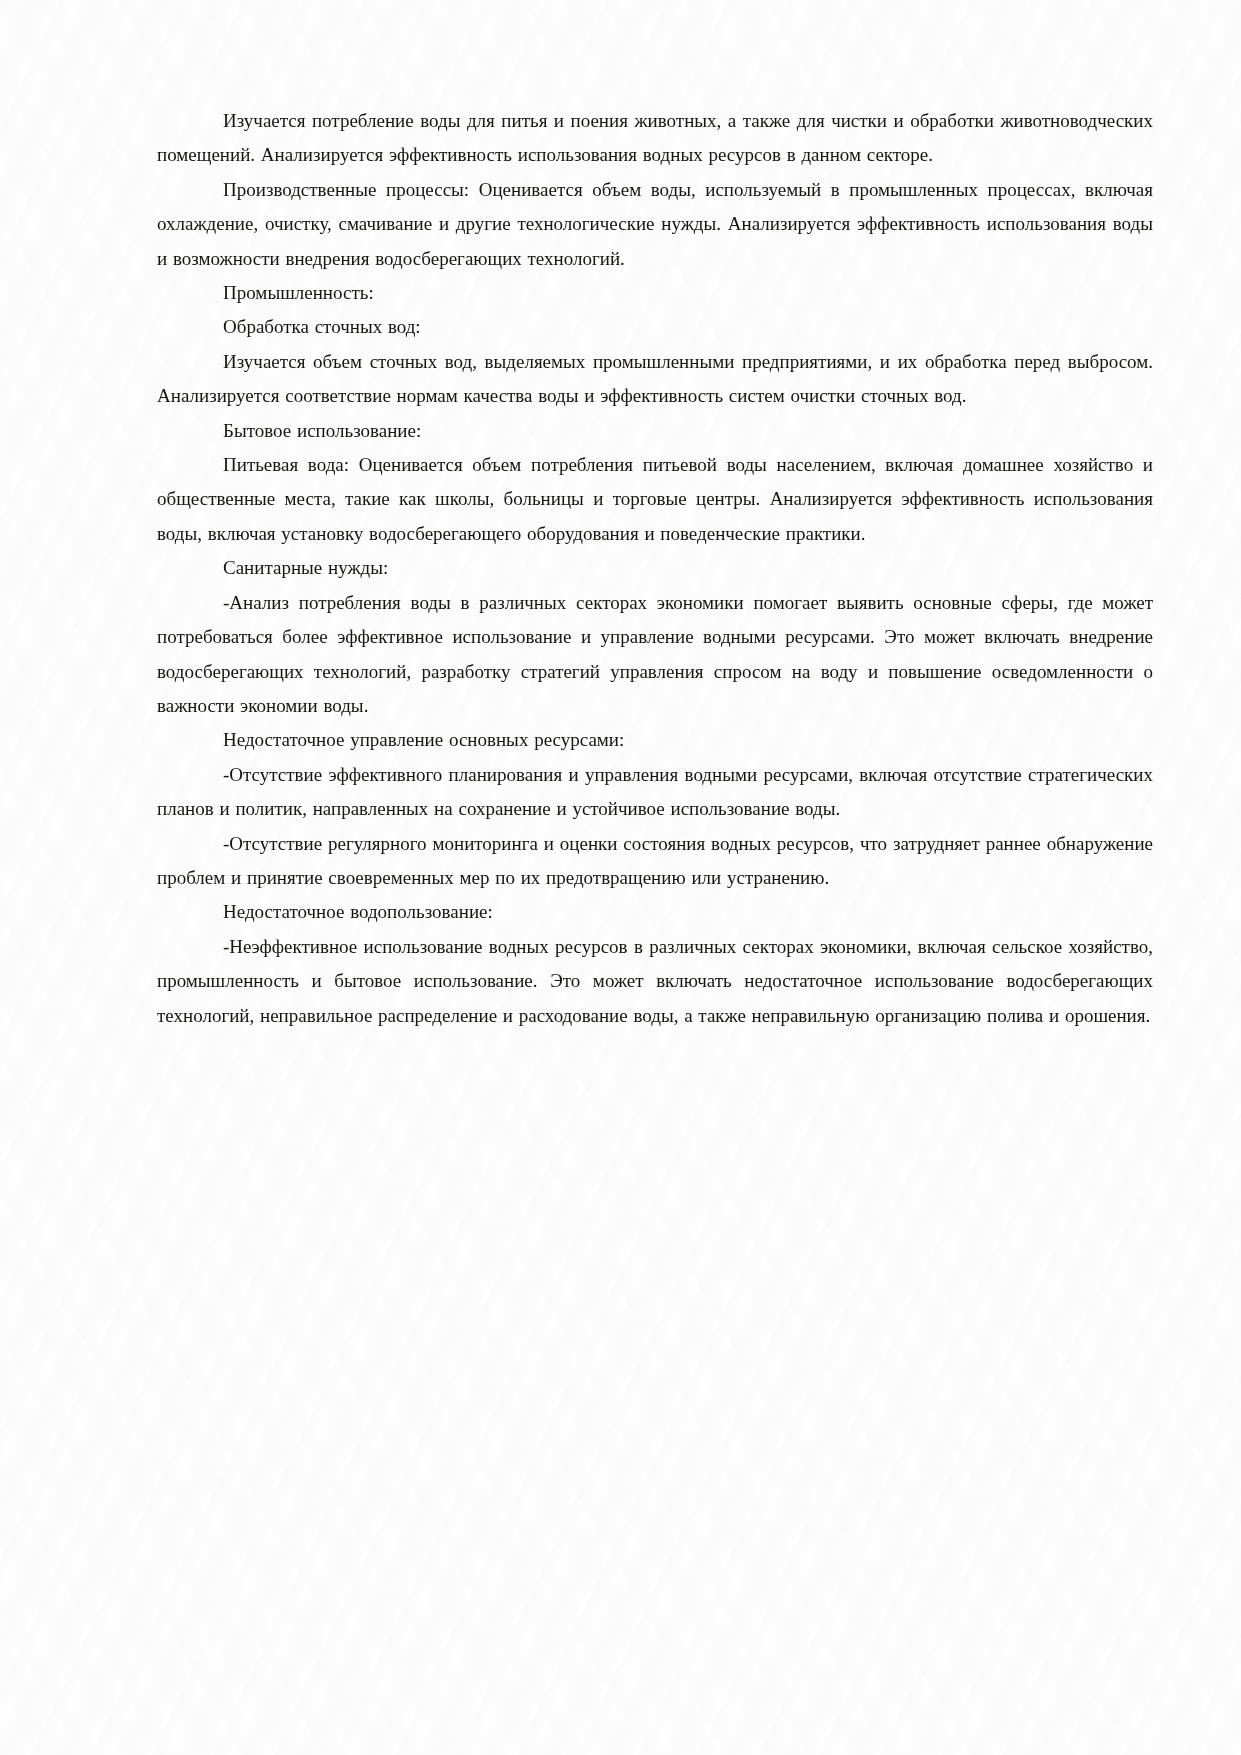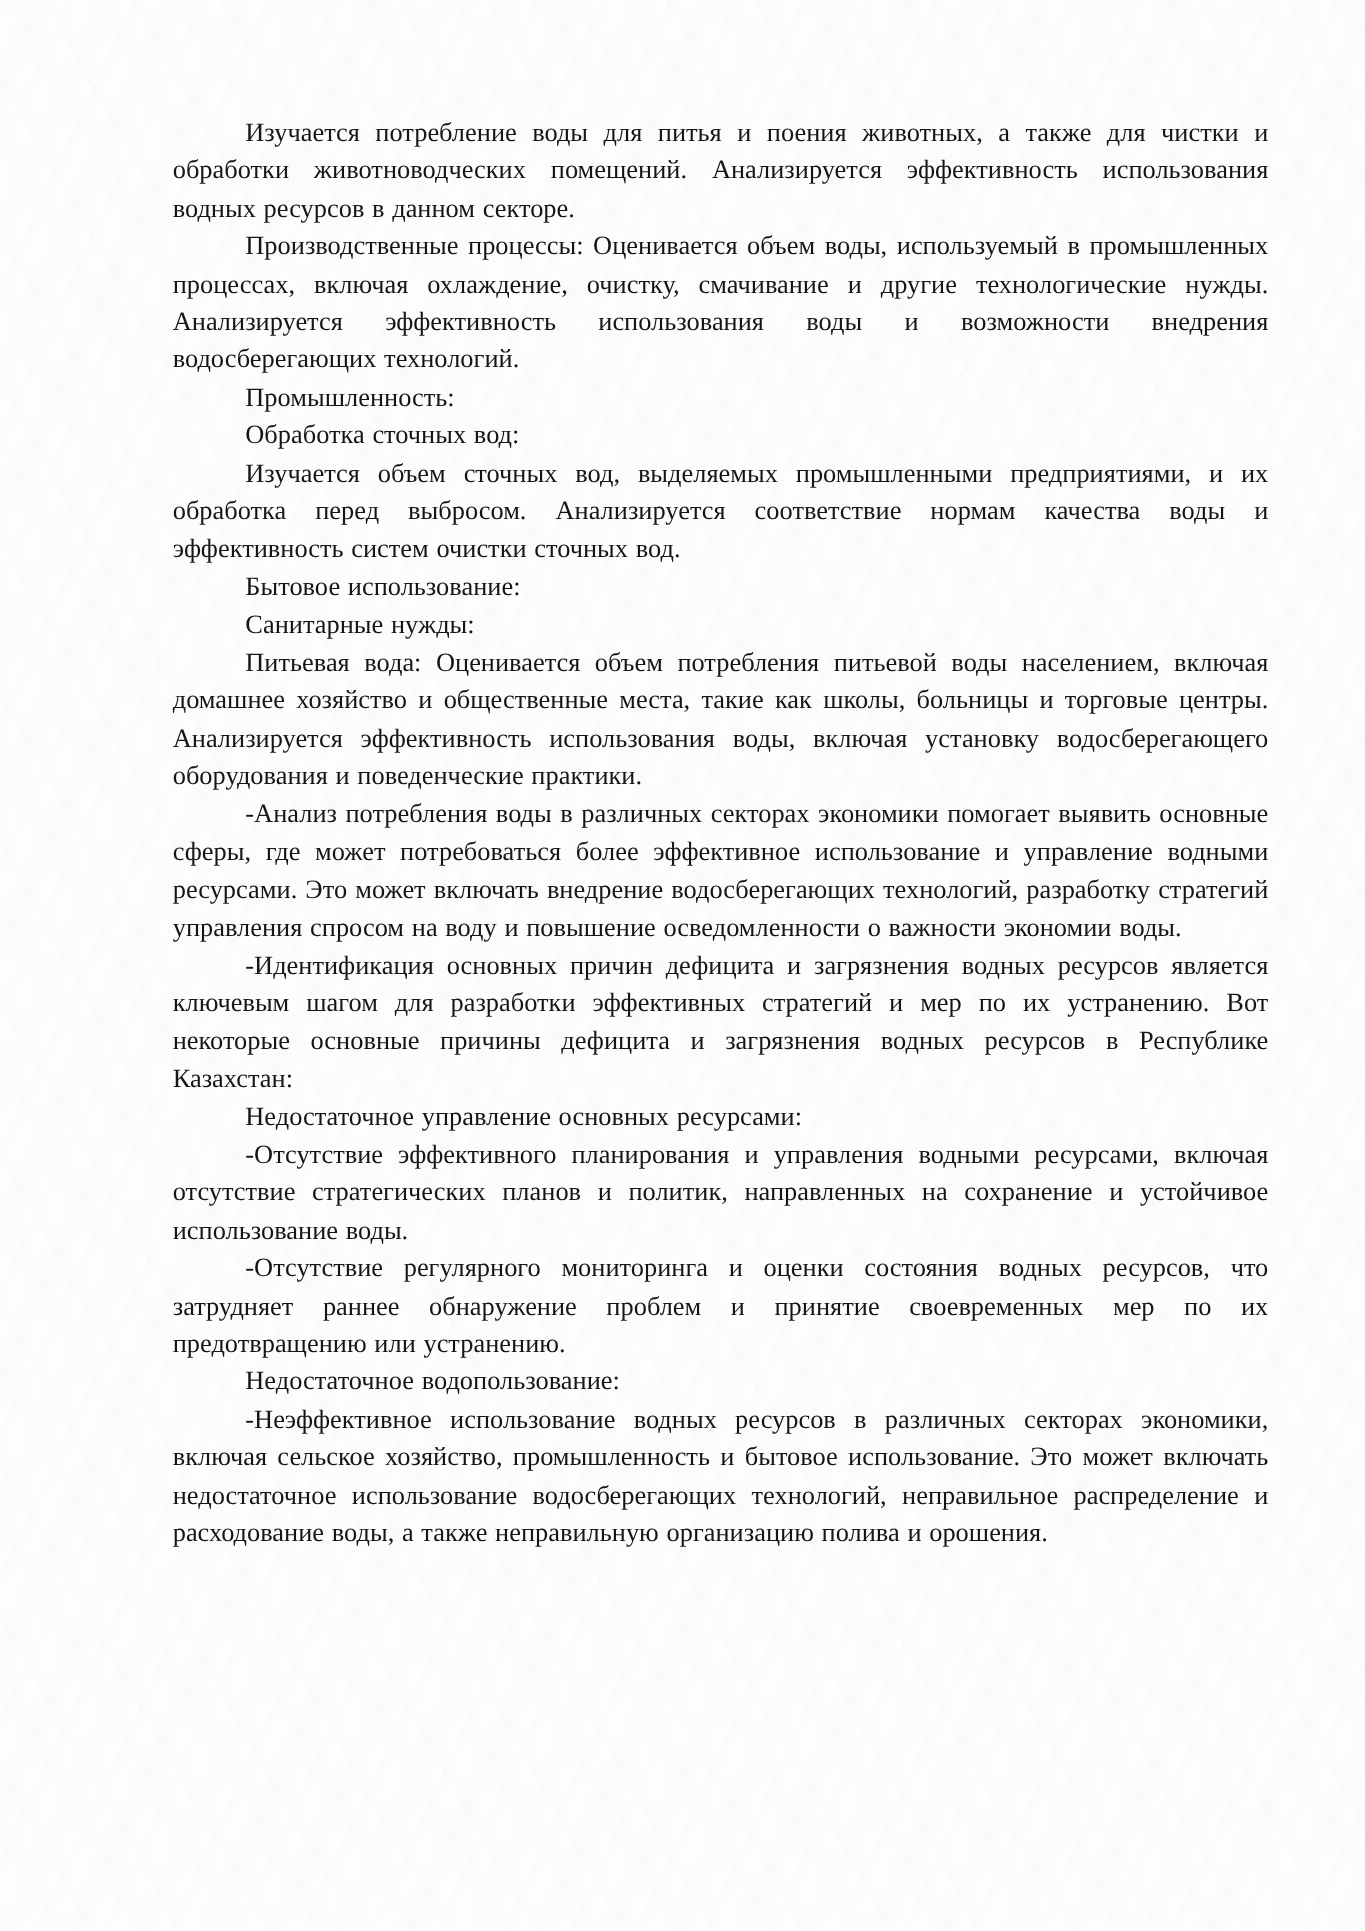--- a/index.html
+++ b/index.html
@@ -22,21 +22,21 @@
       repeating-linear-gradient(60deg,
         rgba(140,140,135,0.018) 0px,
         rgba(255,255,255,0) 22px,
         rgba(140,140,135,0.015) 48px,
         rgba(255,255,255,0) 70px),
       #fefefe;
     overflow: hidden;
   }
   .doc-body {
     font-family: "Liberation Serif", "DejaVu Serif", serif;
-    font-size: 24px;
+    font-size: 19px;
     line-height: 34.4px;
     color: #171512;
     text-align: justify;
     text-rendering: optimizeLegibility;
   }
   .doc-body p {
     margin: 0;
     padding: 0;
     text-indent: 66px;
     word-spacing: 1px;
@@ -46,23 +46,22 @@
 <body>
 
 <div class="page">
   <div class="doc-body">
     <p>Изучается потребление воды для питья и поения животных, а также для чистки и обработки животноводческих помещений. Анализируется эффективность использования водных ресурсов в данном секторе.</p>
     <p>Производственные процессы: Оценивается объем воды, используемый в промышленных процессах, включая охлаждение, очистку, смачивание и другие технологические нужды. Анализируется эффективность использования воды и возможности внедрения водосберегающих технологий.</p>
     <p>Промышленность:</p>
     <p>Обработка сточных вод:</p>
     <p>Изучается объем сточных вод, выделяемых промышленными предприятиями, и их обработка перед выбросом. Анализируется соответствие нормам качества воды и эффективность систем очистки сточных вод.</p>
     <p>Бытовое использование:</p>
+    <p>Питьевая вода: Оценивается объем потребления питьевой воды населением, включая домашнее хозяйство и общественные места, такие как школы, больницы и торговые центры. Анализируется эффективность использования воды, включая установку водосберегающего оборудования и поведенческие практики.</p>
     <p>Санитарные нужды:</p>
-    <p>Питьевая вода: Оценивается объем потребления питьевой воды населением, включая домашнее хозяйство и общественные места, такие как школы, больницы и торговые центры. Анализируется эффективность использования воды, включая установку водосберегающего оборудования и поведенческие практики.</p>
     <p>-Анализ потребления воды в различных секторах экономики помогает выявить основные сферы, где может потребоваться более эффективное использование и управление водными ресурсами. Это может включать внедрение водосберегающих технологий, разработку стратегий управления спросом на воду и повышение осведомленности о важности экономии воды.</p>
-    <p>-Идентификация основных причин дефицита и загрязнения водных ресурсов является ключевым шагом для разработки эффективных стратегий и мер по их устранению. Вот некоторые основные причины дефицита и загрязнения водных ресурсов в Республике Казахстан:</p>
     <p>Недостаточное управление основных ресурсами:</p>
     <p>-Отсутствие эффективного планирования и управления водными ресурсами, включая отсутствие стратегических планов и политик, направленных на сохранение и устойчивое использование воды.</p>
     <p>-Отсутствие регулярного мониторинга и оценки состояния водных ресурсов, что затрудняет раннее обнаружение проблем и принятие своевременных мер по их предотвращению или устранению.</p>
     <p>Недостаточное водопользование:</p>
     <p>-Неэффективное использование водных ресурсов в различных секторах экономики, включая сельское хозяйство, промышленность и бытовое использование. Это может включать недостаточное использование водосберегающих технологий, неправильное распределение и расходование воды, а также неправильную организацию полива и орошения.</p>
   </div>
 </div>
 
 </body></html>

